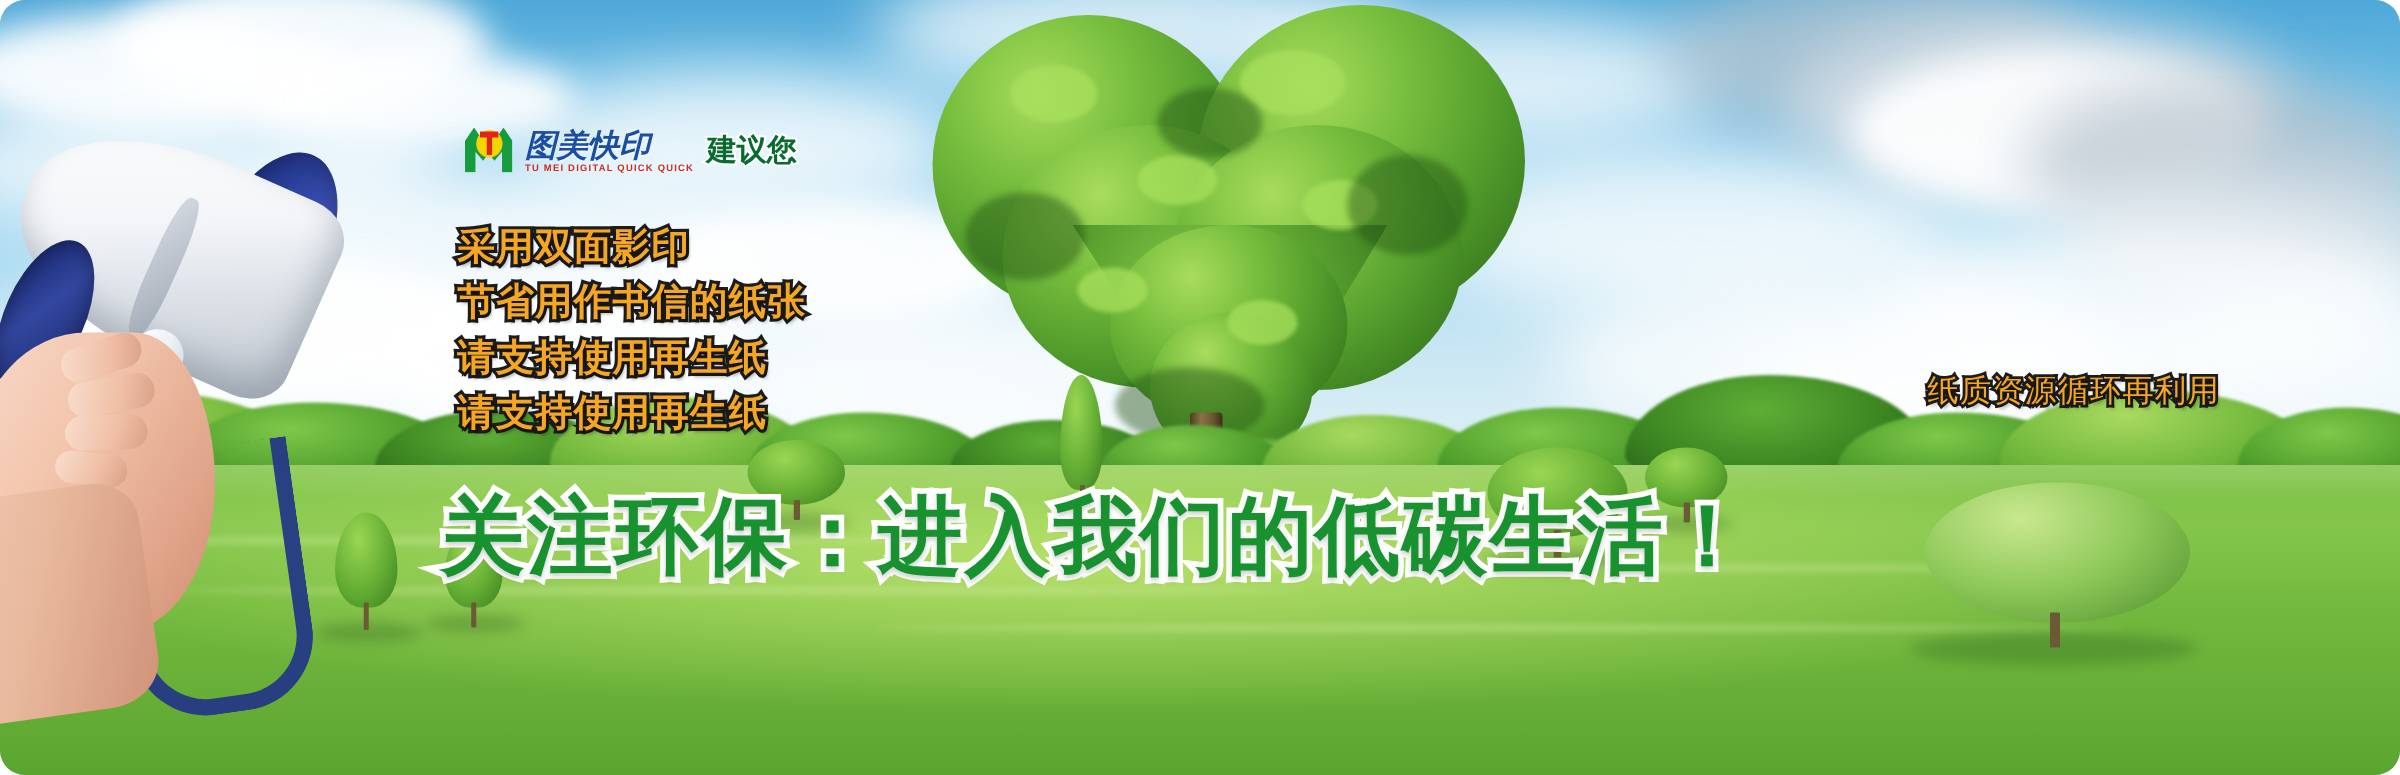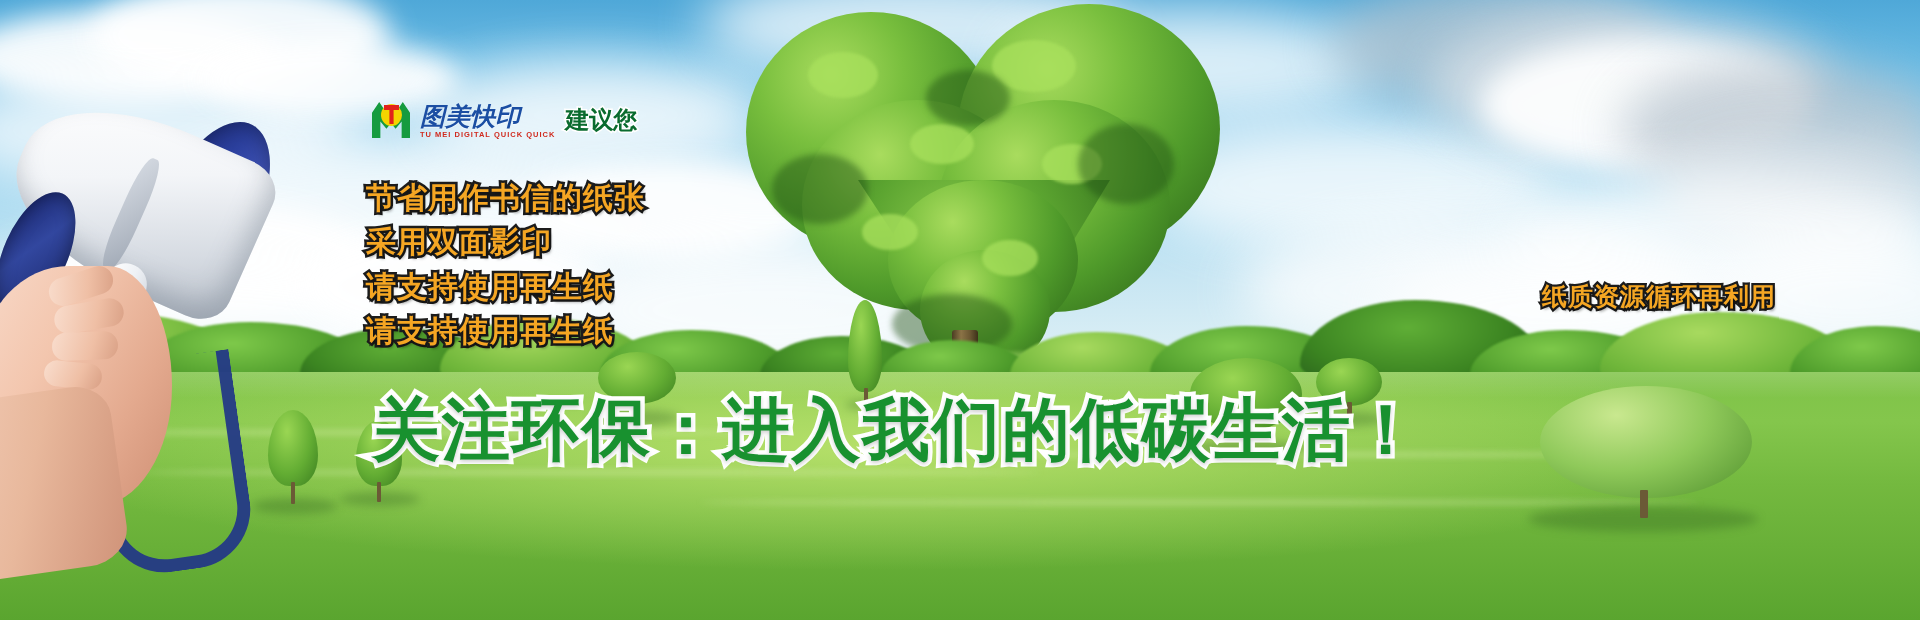--- a/index.html
+++ b/index.html
@@ -11,20 +11,21 @@
     font-family: "Liberation Sans", "DejaVu Sans", sans-serif;
   }
 
   
   #banner {
     position: relative;
     width: 1920px;
     height: 620px;
     overflow: hidden;
     background: #7ec3ea;
+    border-radius: 20px;
   }
 
   
   .sky {
     position: absolute;
     left: 0; top: 0; width: 1920px; height: 400px;
     background:
       linear-gradient(to bottom,
         #4fa8d8 0%,
         #69bae3 16%,
@@ -316,23 +317,23 @@
   #support-title {
     font-family: "DejaVu Sans", "Liberation Sans", sans-serif;
     font-size: 34px; font-weight: bold;
     color: #f5a623; letter-spacing: 2px;
     -webkit-text-stroke: 5px #1c1c1c;
     paint-order: stroke fill;
     text-shadow: 2px 3px 3px rgba(0,0,0,.4);
     white-space: nowrap;
   }
   #support-sub {
-    margin-top: 2px;
+    margin-top: 18px;
     font-family: "DejaVu Sans", "Liberation Sans", sans-serif;
-    font-size: 25px; font-weight: bold;
+    font-size: 25px; font-weight: normal;
     color: #f5a623; letter-spacing: 1px;
     -webkit-text-stroke: 4.5px #1c1c1c;
     paint-order: stroke fill;
     text-shadow: 2px 3px 3px rgba(0,0,0,.4);
     white-space: nowrap;
   }
 
   
   #headline {
     position: absolute;
@@ -340,21 +341,20 @@
     font-family: "DejaVu Sans", "Liberation Sans", sans-serif;
     font-size: 68px;
     font-weight: bold;
     color: #18912f;
     letter-spacing: 2px;
     line-height: 1.0;
     -webkit-text-stroke: 9px #ffffff;
     paint-order: stroke fill;
     white-space: nowrap;
     text-shadow: 0 2px 4px rgba(0,0,0,.20);
-    margin-left: 20px;
   }
 </style>
 </head>
 <body>
 
 <div id="banner">
 
   <div class="sky"></div>
   <div class="sky-glow"></div>
 
@@ -496,22 +496,22 @@
       <div class="badge-t"></div>
     </div>
     <div id="logo-text-wrap">
       <div id="logo-cn">图美快印</div>
       <div id="logo-en">TU MEI DIGITAL QUICK QUICK</div>
     </div>
     <div id="logo-suffix">建议您</div>
   </div>
 
   <div id="bullets">
+    <div class="bullet-line">采用双面影印</div>
     <div class="bullet-line">节省用作书信的纸张</div>
-    <div class="bullet-line">采用双面影印</div>
     <div class="bullet-line">请支持使用再生纸</div>
     <div class="bullet-line">请支持使用再生纸</div>
   </div>
 
   <div id="support-block">
     <div id="support-sub">纸质资源循环再利用</div>
   </div>
 
   <div id="headline">关注环保：进入我们的低碳生活！</div>
 

